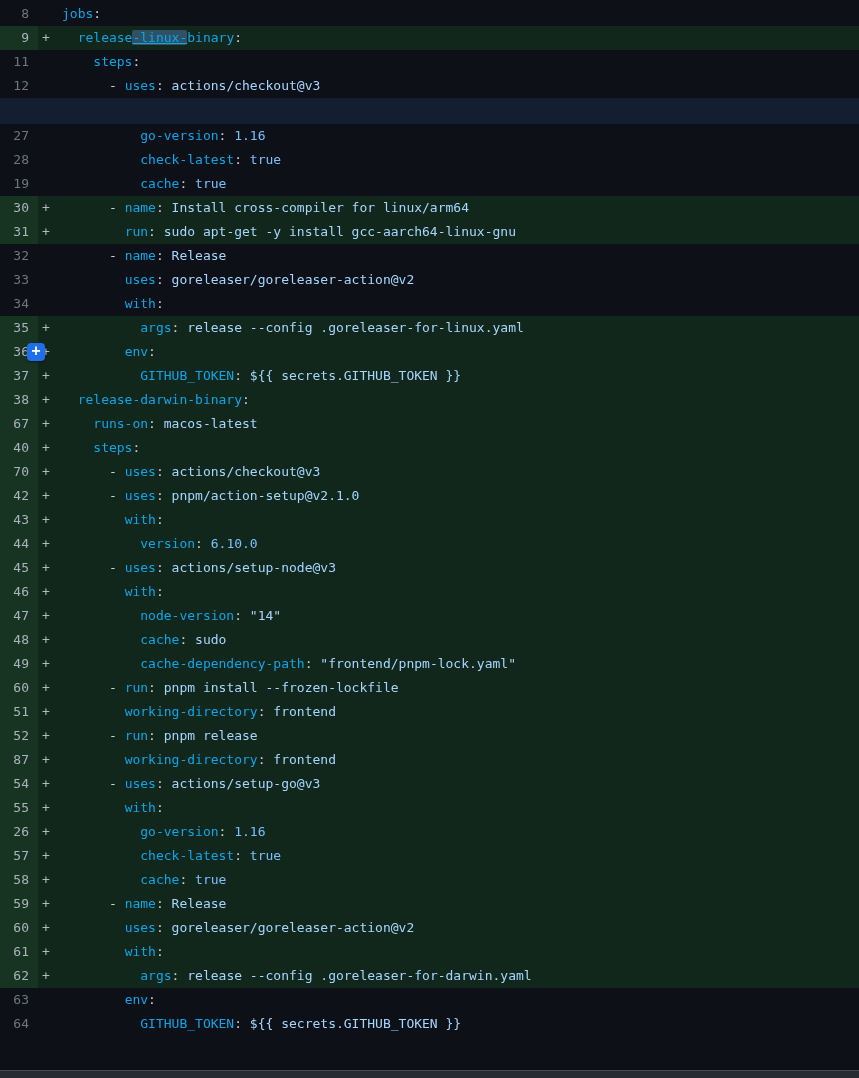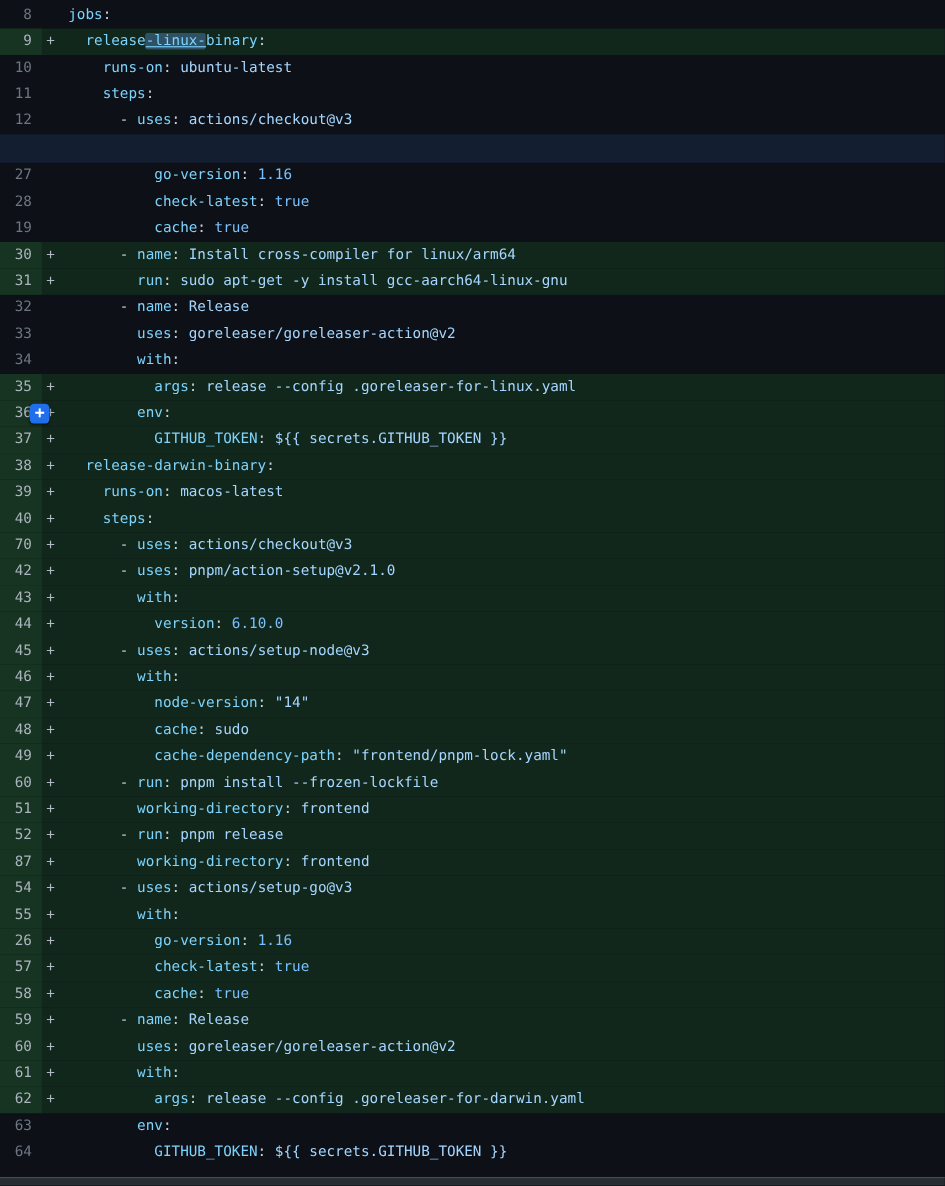--- a/index.html
+++ b/index.html
@@ -46,21 +46,21 @@
     flex: 0 0 16px;
     text-align: center;
     color: #b1bac4;
   }
   .code {
     flex: 1 1 auto;
     padding-left: 8px;
     white-space: pre;
   }
   .tok-p { color: #c9d1d9; }
-  .tok-k { color: #7dd3fc; }
+  .tok-k { color: #0ea5e9; }
   .tok-s { color: #a5d6ff; }
   .tok-n { color: #79c0ff; text-align: center; }
   .sel {
     background: rgba(110, 170, 255, 0.32);
     border-radius: 2px;
     text-decoration: underline;
   }
   .gap-row {
     height: 26px;
     background: #141e31;
@@ -95,37 +95,36 @@
     box-sizing: border-box;
   }
 </style>
 </head>
 <body>
 
 <div id="diff-view">
   <div id="diff-body">
       <div class="row ctx"><span class="ln">8</span><span class="sign"></span><span class="code"><span class="tok-k">jobs</span><span class="tok-p">:</span></span></div>
       <div class="row add"><span class="ln">9</span><span class="sign">+</span><span class="code"><span class="tok-p">  </span><span class="tok-k">release</span><span class="tok-k sel">-linux-</span><span class="tok-k">binary</span><span class="tok-p">:</span></span></div>
-      <div class="row ctx"><span class="ln">10</span><span class="sign"></span><span class="code"><span class="tok-p">    </span><span class="tok-k">runs-on</span><span class="tok-p">: </span><span class="tok-s">ubuntu-latest</span></span></div>
       <div class="row ctx"><span class="ln">11</span><span class="sign"></span><span class="code"><span class="tok-p">    </span><span class="tok-k">steps</span><span class="tok-p">:</span></span></div>
       <div class="row ctx"><span class="ln">12</span><span class="sign"></span><span class="code"><span class="tok-p">      - </span><span class="tok-k">uses</span><span class="tok-p">: </span><span class="tok-s">actions/checkout@v3</span></span></div>
       <div class="gap-row"></div>
       <div class="row ctx"><span class="ln">27</span><span class="sign"></span><span class="code"><span class="tok-p">          </span><span class="tok-k">go-version</span><span class="tok-p">: </span><span class="tok-n">1.16</span></span></div>
       <div class="row ctx"><span class="ln">28</span><span class="sign"></span><span class="code"><span class="tok-p">          </span><span class="tok-k">check-latest</span><span class="tok-p">: </span><span class="tok-n">true</span></span></div>
       <div class="row ctx"><span class="ln">19</span><span class="sign"></span><span class="code"><span class="tok-p">          </span><span class="tok-k">cache</span><span class="tok-p">: </span><span class="tok-n">true</span></span></div>
       <div class="row add"><span class="ln">30</span><span class="sign">+</span><span class="code"><span class="tok-p">      - </span><span class="tok-k">name</span><span class="tok-p">: </span><span class="tok-s">Install cross-compiler for linux/arm64</span></span></div>
       <div class="row add"><span class="ln">31</span><span class="sign">+</span><span class="code"><span class="tok-p">        </span><span class="tok-k">run</span><span class="tok-p">: </span><span class="tok-s">sudo apt-get -y install gcc-aarch64-linux-gnu</span></span></div>
       <div class="row ctx"><span class="ln">32</span><span class="sign"></span><span class="code"><span class="tok-p">      - </span><span class="tok-k">name</span><span class="tok-p">: </span><span class="tok-s">Release</span></span></div>
       <div class="row ctx"><span class="ln">33</span><span class="sign"></span><span class="code"><span class="tok-p">        </span><span class="tok-k">uses</span><span class="tok-p">: </span><span class="tok-s">goreleaser/goreleaser-action@v2</span></span></div>
       <div class="row ctx"><span class="ln">34</span><span class="sign"></span><span class="code"><span class="tok-p">        </span><span class="tok-k">with</span><span class="tok-p">:</span></span></div>
       <div class="row add"><span class="ln">35</span><span class="sign">+</span><span class="code"><span class="tok-p">          </span><span class="tok-k">args</span><span class="tok-p">: </span><span class="tok-s">release --config .goreleaser-for-linux.yaml</span></span></div>
       <div class="row add"><span class="ln">36</span><span class="sign">+</span><span class="code"><span class="tok-p">        </span><span class="tok-k">env</span><span class="tok-p">:</span></span><span class="add-btn">+</span></div>
       <div class="row add"><span class="ln">37</span><span class="sign">+</span><span class="code"><span class="tok-p">          </span><span class="tok-k">GITHUB_TOKEN</span><span class="tok-p">: </span><span class="tok-s">${{ secrets.GITHUB_TOKEN }}</span></span></div>
       <div class="row add"><span class="ln">38</span><span class="sign">+</span><span class="code"><span class="tok-p">  </span><span class="tok-k">release-darwin-binary</span><span class="tok-p">:</span></span></div>
-      <div class="row add"><span class="ln">39</span><span class="sign">+</span><span class="code"><span class="tok-p">    </span><span class="tok-k">runs-on</span><span class="tok-p">: </span><span class="tok-s">macos-latest</span></span></div>
+      <div class="row add"><span class="ln">67</span><span class="sign">+</span><span class="code"><span class="tok-p">    </span><span class="tok-k">runs-on</span><span class="tok-p">: </span><span class="tok-s">macos-latest</span></span></div>
       <div class="row add"><span class="ln">40</span><span class="sign">+</span><span class="code"><span class="tok-p">    </span><span class="tok-k">steps</span><span class="tok-p">:</span></span></div>
       <div class="row add"><span class="ln">70</span><span class="sign">+</span><span class="code"><span class="tok-p">      - </span><span class="tok-k">uses</span><span class="tok-p">: </span><span class="tok-s">actions/checkout@v3</span></span></div>
       <div class="row add"><span class="ln">42</span><span class="sign">+</span><span class="code"><span class="tok-p">      - </span><span class="tok-k">uses</span><span class="tok-p">: </span><span class="tok-s">pnpm/action-setup@v2.1.0</span></span></div>
       <div class="row add"><span class="ln">43</span><span class="sign">+</span><span class="code"><span class="tok-p">        </span><span class="tok-k">with</span><span class="tok-p">:</span></span></div>
       <div class="row add"><span class="ln">44</span><span class="sign">+</span><span class="code"><span class="tok-p">          </span><span class="tok-k">version</span><span class="tok-p">: </span><span class="tok-n">6.10.0</span></span></div>
       <div class="row add"><span class="ln">45</span><span class="sign">+</span><span class="code"><span class="tok-p">      - </span><span class="tok-k">uses</span><span class="tok-p">: </span><span class="tok-s">actions/setup-node@v3</span></span></div>
       <div class="row add"><span class="ln">46</span><span class="sign">+</span><span class="code"><span class="tok-p">        </span><span class="tok-k">with</span><span class="tok-p">:</span></span></div>
       <div class="row add"><span class="ln">47</span><span class="sign">+</span><span class="code"><span class="tok-p">          </span><span class="tok-k">node-version</span><span class="tok-p">: </span><span class="tok-s">"14"</span></span></div>
       <div class="row add"><span class="ln">48</span><span class="sign">+</span><span class="code"><span class="tok-p">          </span><span class="tok-k">cache</span><span class="tok-p">: </span><span class="tok-s">sudo</span></span></div>
       <div class="row add"><span class="ln">49</span><span class="sign">+</span><span class="code"><span class="tok-p">          </span><span class="tok-k">cache-dependency-path</span><span class="tok-p">: </span><span class="tok-s">"frontend/pnpm-lock.yaml"</span></span></div>

